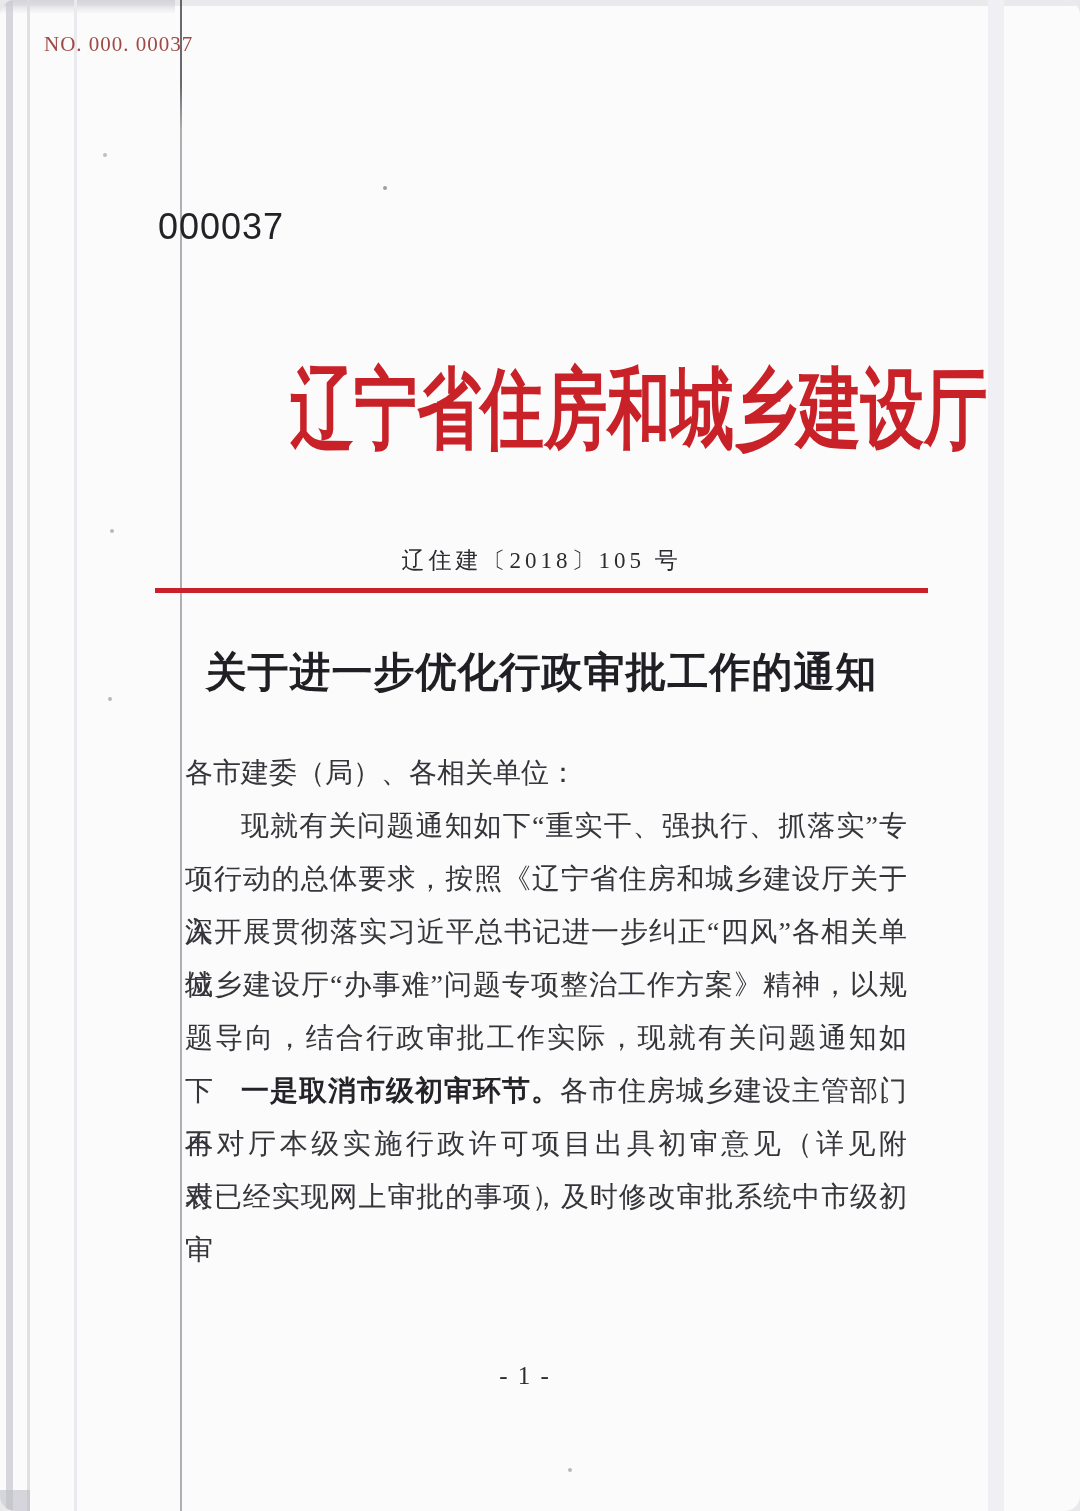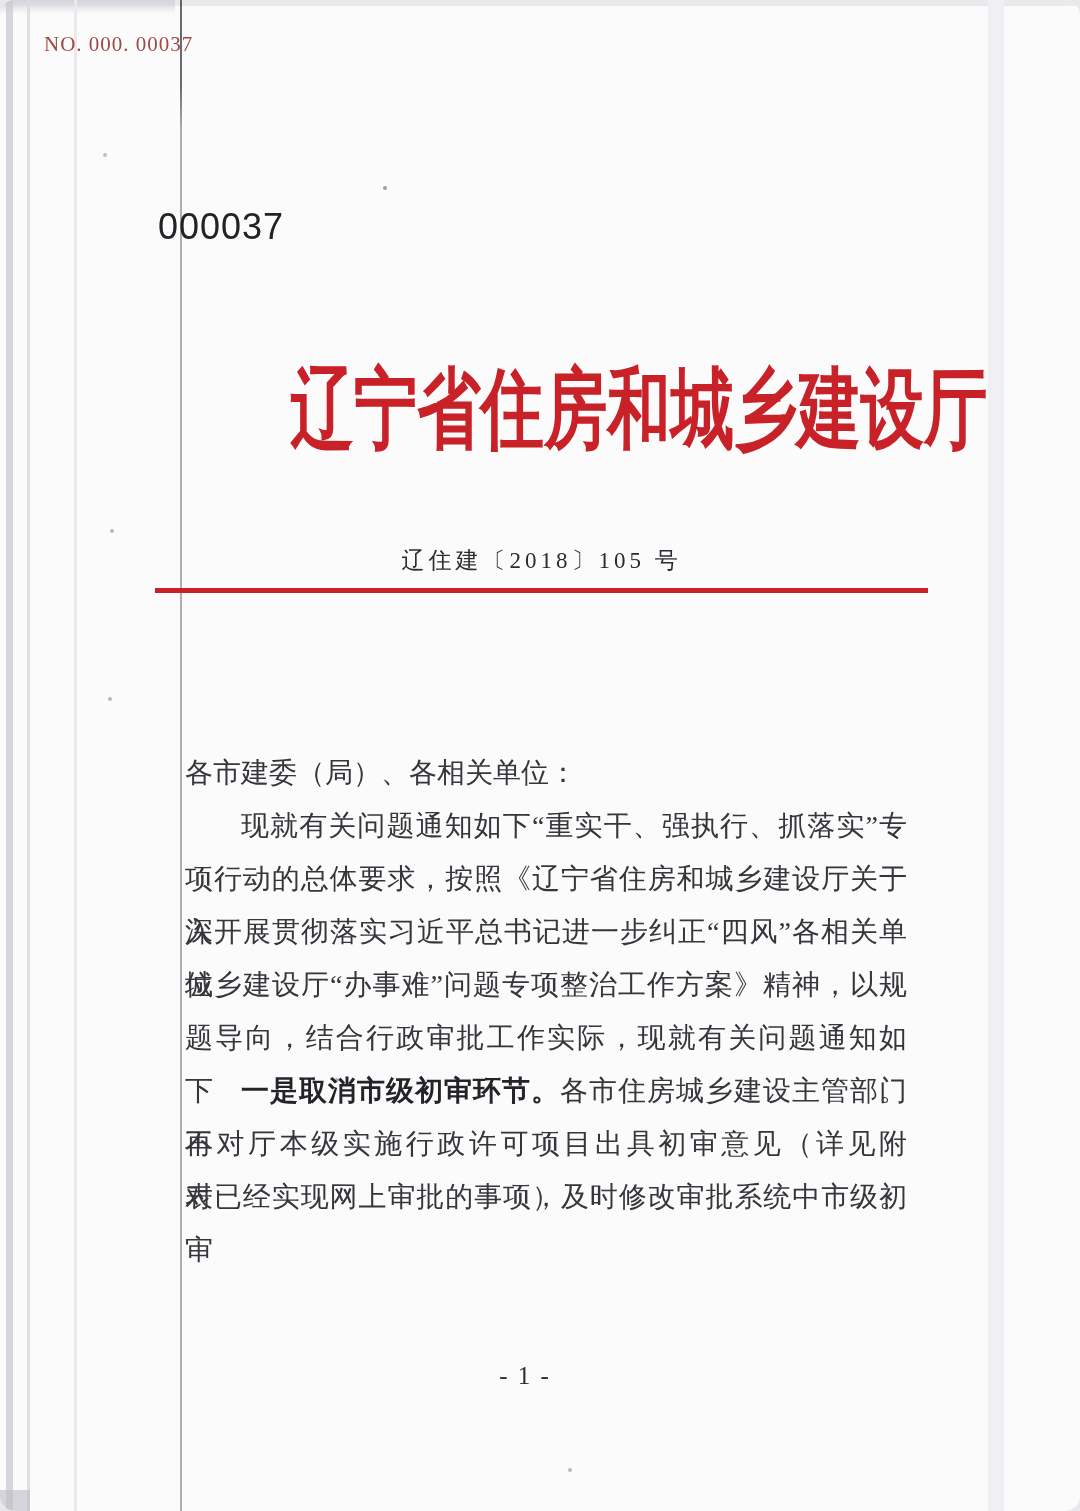--- a/index.html
+++ b/index.html
@@ -112,20 +112,21 @@
   <div class="stamp-no">000037</div>
 
   <div class="agency-row">
     <span class="agency">辽宁省住房和城乡建设厅</span>
   </div>
 
   <div class="doc-no">辽住建〔2018〕105 号</div>
 
   <div class="red-rule"></div>
 
+  <div class="notice-title">关于进一步优化行政审批工作的通知</div>
 
   <div class="body-block">
     <div class="line">各市建委（局）、各相关单位：</div>
 
     <div class="line justify-line indent">现就有关问题通知如下“重实干、强执行、抓落实”专</div>
     <div class="line justify-line">项行动的总体要求，按照《辽宁省住房和城乡建设厅关于深</div>
     <div class="line justify-line">入开展贯彻落实习近平总书记进一步纠正“四风”各相关单位</div>
     <div class="line justify-line">城乡建设厅“办事难”问题专项整治工作方案》精神，以规</div>
     <div class="line justify-line">题导向，结合行政审批工作实际，现就有关问题通知如下。</div>
 

